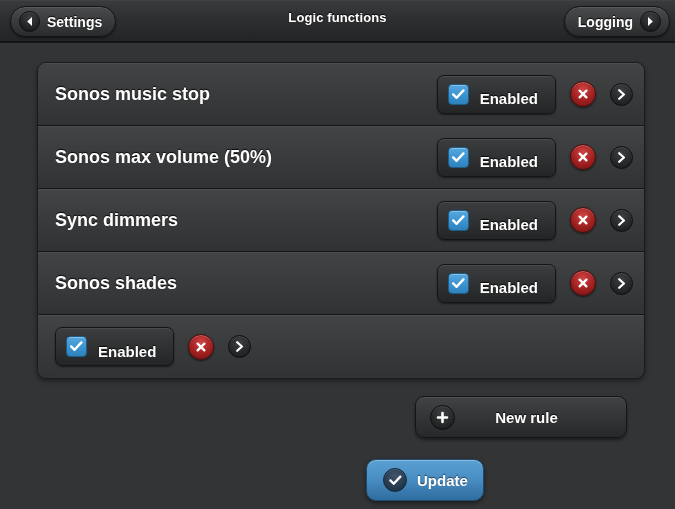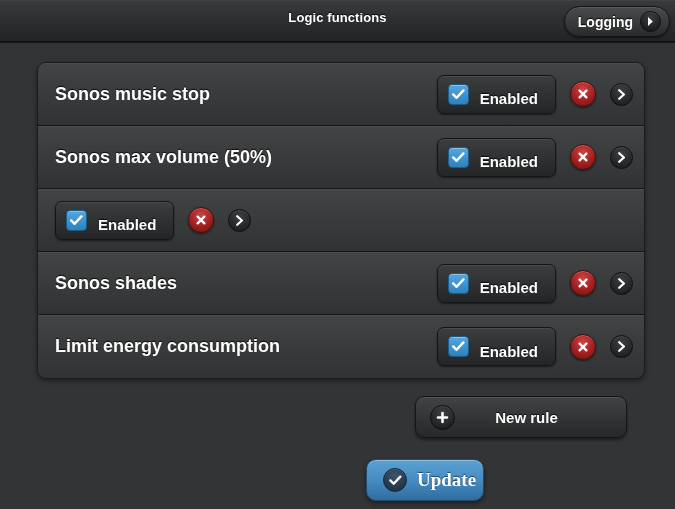--- a/index.html
+++ b/index.html
@@ -233,32 +233,39 @@
   .update-check {
     width: 24px; height: 24px;
     border-radius: 50%;
     background: radial-gradient(circle at 50% 30%, #40546a 0%, #23374b 70%, #1a2b3b 100%);
     border: 1px solid #16263a;
     box-shadow: 0 1px 0 rgba(255,255,255,0.14) inset;
     display: flex; align-items: center; justify-content: center;
     flex: 0 0 auto;
   }
   .update-label {
-    font-size: 19px;
+    font-size: 15px;
     font-weight: bold;
     color: #ffffff;
     text-shadow: 0 -1px 1px rgba(0,0,0,0.55);
-    font-family: Liberation Serif, serif;
   }
 </style>
 </head>
 <body>
 
 <div class="header">
 
+  <div class="nav-btn left">
+    <span class="circ">
+      <svg width="9" height="11" viewBox="0 0 9 11">
+        <path d="M7 1 L2.2 5.5 L7 10 Z" fill="#ffffff"></path>
+      </svg>
+    </span>
+    <span class="nav-btn-label">Settings</span>
+  </div>
 
   <div class="header-title">Logic functions</div>
 
   <div class="nav-btn right">
     <span class="circ">
       <svg width="9" height="11" viewBox="0 0 9 11">
         <path d="M2 1 L6.8 5.5 L2 10 Z" fill="#ffffff"></path>
       </svg>
     </span>
     <span class="nav-btn-label">Logging</span>
@@ -306,20 +313,21 @@
       </svg>
     </div>
     <div class="chevron-btn">
       <svg width="9" height="11" viewBox="0 0 9 11">
         <path d="M2.2 1.2 L6.9 5.5 L2.2 9.8" stroke="#ffffff" stroke-width="2.2" fill="none" stroke-linecap="round" stroke-linejoin="round"></path>
       </svg>
     </div>
   </div>
 
   <div class="row">
+    <div class="row-label">Sync dimmers</div>
     <div class="enabled-pill">
       <span class="checkbox">
         <svg width="13" height="11" viewBox="0 0 13 11">
           <path d="M1.2 5.4 L4.6 8.8 L11.4 1.4" stroke="#ffffff" stroke-width="2.4" fill="none" stroke-linecap="round" stroke-linejoin="round"></path>
         </svg>
       </span>
       <span class="enabled-label">Enabled</span>
     </div>
     <div class="delete-btn">
       <svg width="12" height="12" viewBox="0 0 12 12">
@@ -349,21 +357,20 @@
       </svg>
     </div>
     <div class="chevron-btn">
       <svg width="9" height="11" viewBox="0 0 9 11">
         <path d="M2.2 1.2 L6.9 5.5 L2.2 9.8" stroke="#ffffff" stroke-width="2.2" fill="none" stroke-linecap="round" stroke-linejoin="round"></path>
       </svg>
     </div>
   </div>
 
   <div class="row">
-    <div class="row-label">Limit energy consumption</div>
     <div class="enabled-pill">
       <span class="checkbox">
         <svg width="13" height="11" viewBox="0 0 13 11">
           <path d="M1.2 5.4 L4.6 8.8 L11.4 1.4" stroke="#ffffff" stroke-width="2.4" fill="none" stroke-linecap="round" stroke-linejoin="round"></path>
         </svg>
       </span>
       <span class="enabled-label">Enabled</span>
     </div>
     <div class="delete-btn">
       <svg width="12" height="12" viewBox="0 0 12 12">

